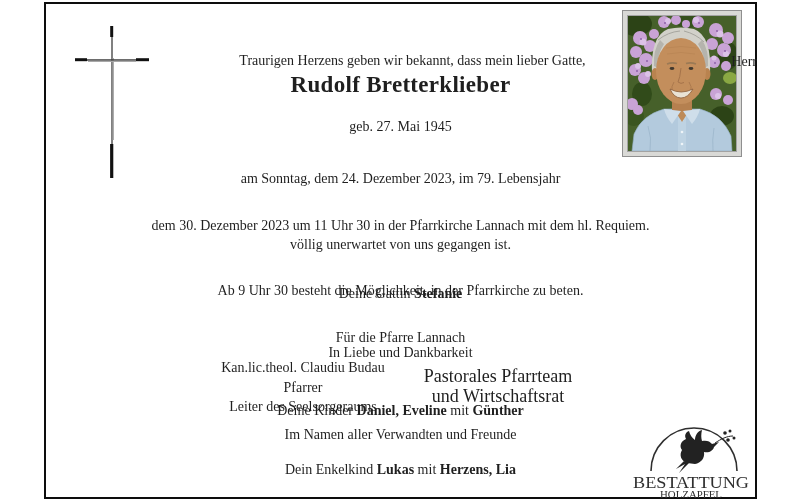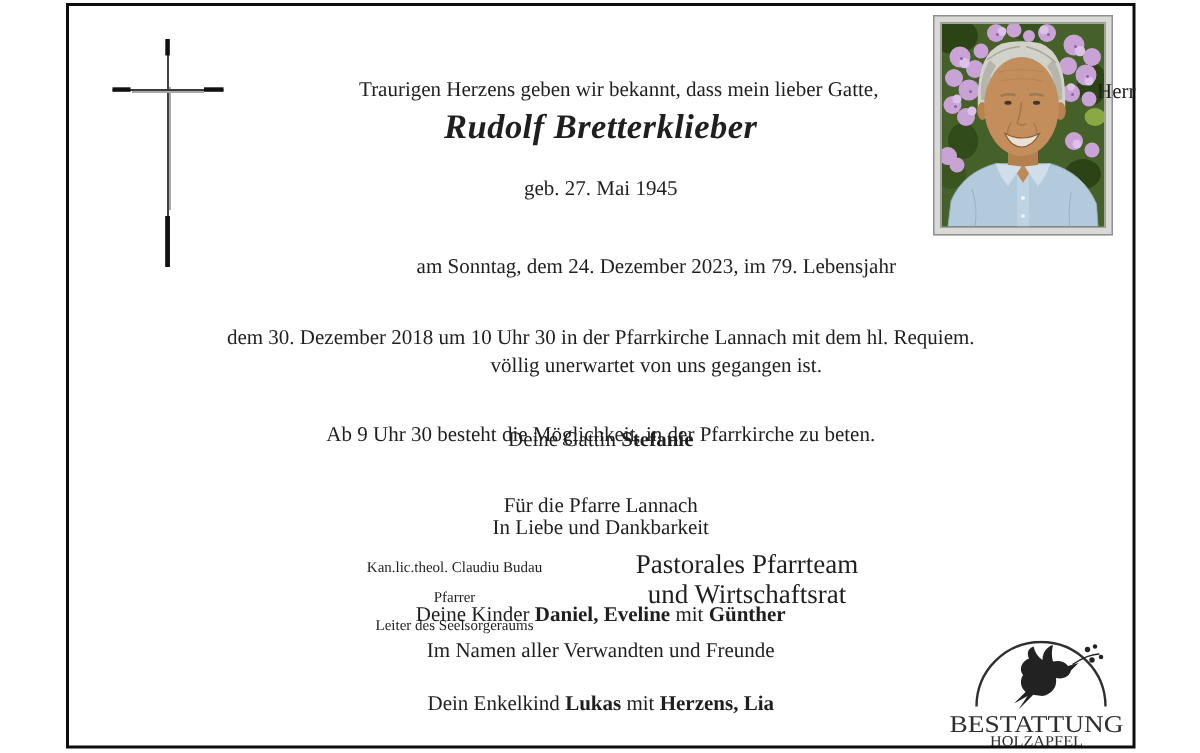--- a/index.html
+++ b/index.html
@@ -11,27 +11,27 @@
   .frame{
     position:absolute;left:44px;top:2px;width:713px;height:497px;
     border:2px solid #0d0d0d;box-sizing:border-box;background:#ffffff;
   }
   .tblock{
     position:absolute;left:44px;width:713px;text-align:center;
     font-size:14px;line-height:22px;white-space:pre-wrap;
   }
   .intro{top:6px;margin-left:12px;}
   .salutation{top:53px;line-height:18px;text-align:right;}
-  .deceased{top:70px;font-size:23px;font-weight:bold;line-height:30px;letter-spacing:0.3px;font-style:italic;}
+  .deceased{top:70px;font-size:23px;font-weight:bold;line-height:30px;letter-spacing:0.3px;}
   .birth{top:98px;line-height:18px;margin-top:20px;}
-  .death{top:124px;margin-left:37px;}
+  .death{top:124px;}
   .farewell{top:172px;line-height:21.5px;}
   .family{top:245px;line-height:19.5px;}
   .pfarre{top:329px;line-height:18px;}
-  .col-left{position:absolute;left:158px;top:358px;width:290px;text-align:center;font-size:10px;line-height:19.5px;margin-top:11px;}
+  .col-left{position:absolute;left:158px;top:358px;width:290px;text-align:center;font-size:14px;line-height:19.5px;}
   .col-right{position:absolute;left:398px;top:367px;width:200px;text-align:center;font-size:18px;line-height:19.5px;}
   .in-names{top:426px;line-height:18px;}
   .prayer{top:456px;line-height:21px;}
   .b{font-weight:bold;}
   .cross-wrap{position:absolute;left:72px;top:22px;width:80px;height:160px;}
   .photo-frame{
     position:absolute;left:622px;top:10px;width:120px;height:147px;
     box-sizing:border-box;border:1px solid #8f8f8f;background:#d9d9d6;padding:4px;
   }
   .photo-inner{
@@ -157,21 +157,21 @@
 <div class="tblock deceased">Rudolf Bretterklieber</div>
 
 <div class="tblock birth">geb. 27. Mai 1945</div>
 
 <div class="tblock death">
   <div>am Sonntag, dem 24. Dezember 2023, im 79. Lebensjahr</div>
   <div>völlig unerwartet von uns gegangen ist.</div>
 </div>
 
 <div class="tblock farewell">
-  <div>dem 30. Dezember 2018 um 10 Uhr 30 in der Pfarrkirche Lannach mit dem hl. Requiem.</div>
+  <div>dem 30. Dezember 2023 um 11 Uhr 30 in der Pfarrkirche Lannach mit dem hl. Requiem.</div>
   <div>Ab 9 Uhr 30 besteht die Möglichkeit, in der Pfarrkirche zu beten.</div>
 </div>
 
 <div class="tblock family">
   <div><span>Deine Gattin </span><span class="b">Stefanie</span></div>
   <div>In Liebe und Dankbarkeit</div>
   <div><span>Deine Kinder </span><span class="b">Daniel, Eveline</span><span> mit </span><span class="b">Günther</span></div>
   <div><span>Dein Enkelkind </span><span class="b">Lukas</span><span> mit </span><span class="b">Herzens, Lia</span></div>
 </div>
 

